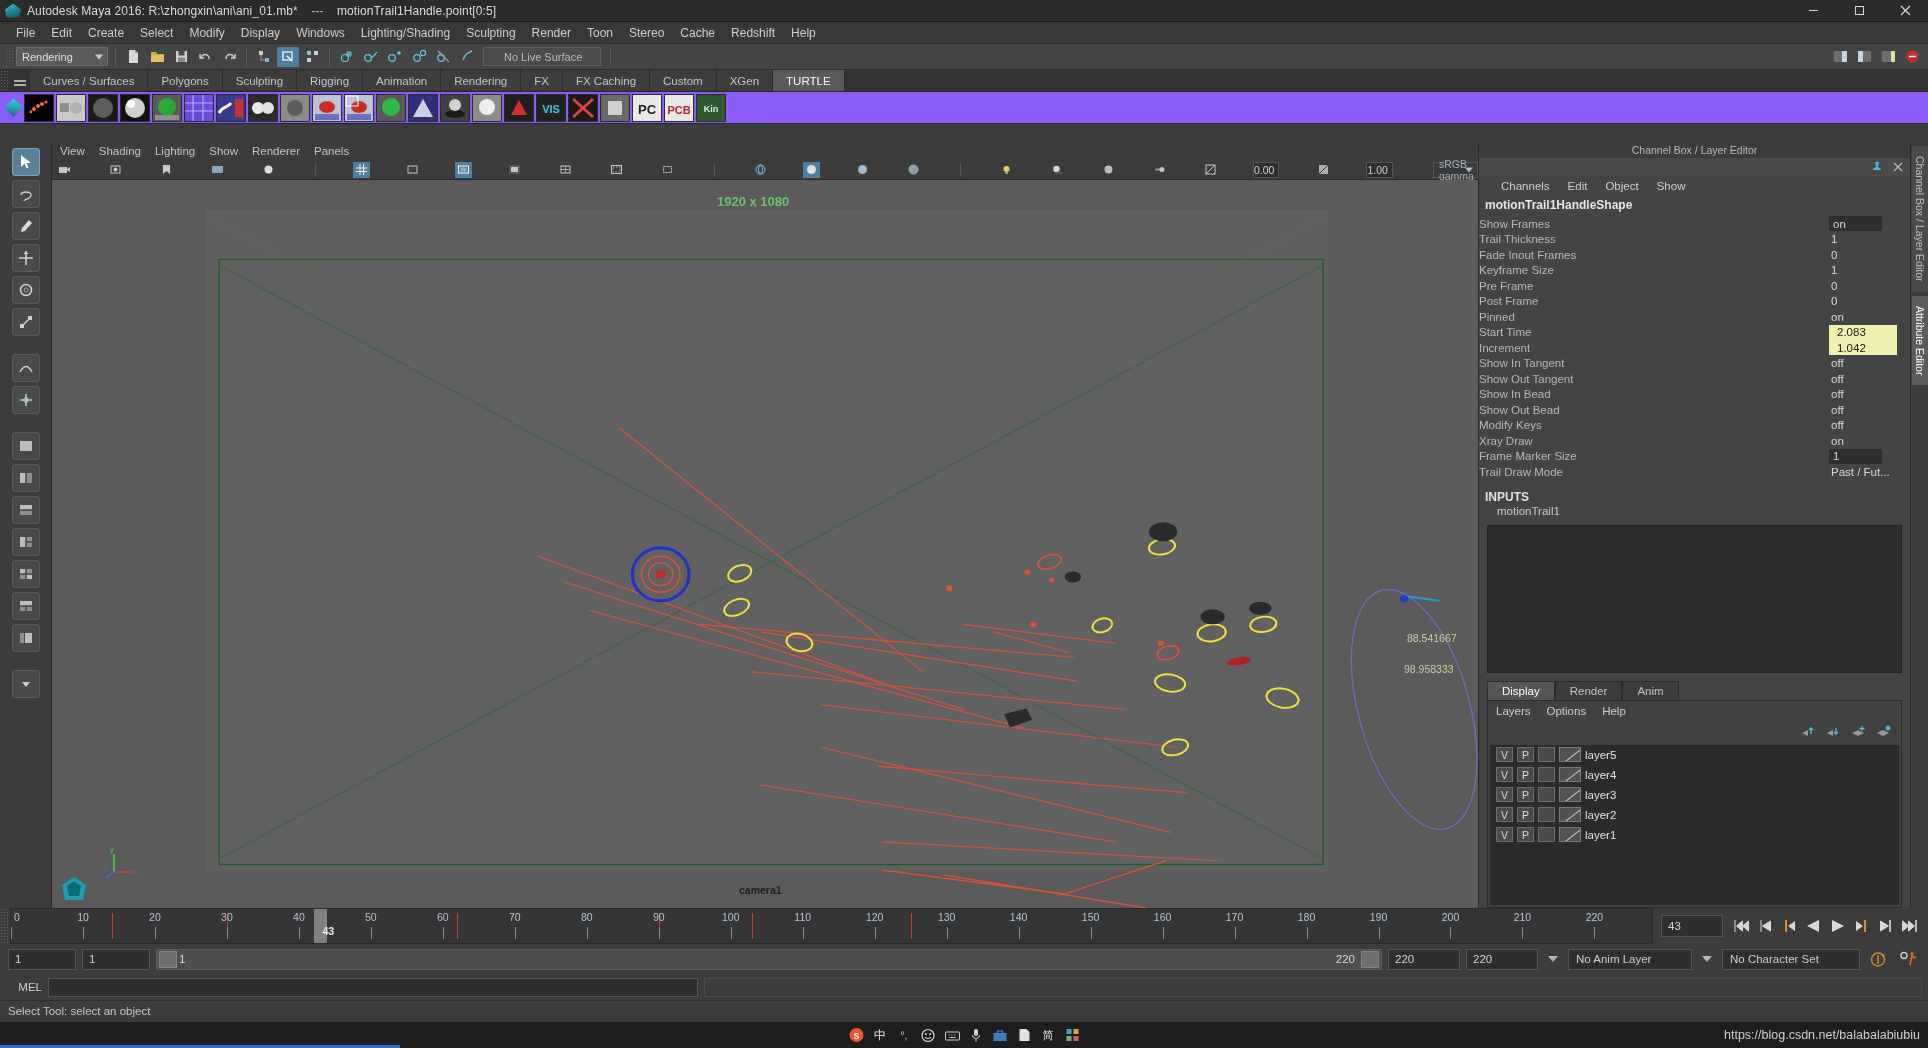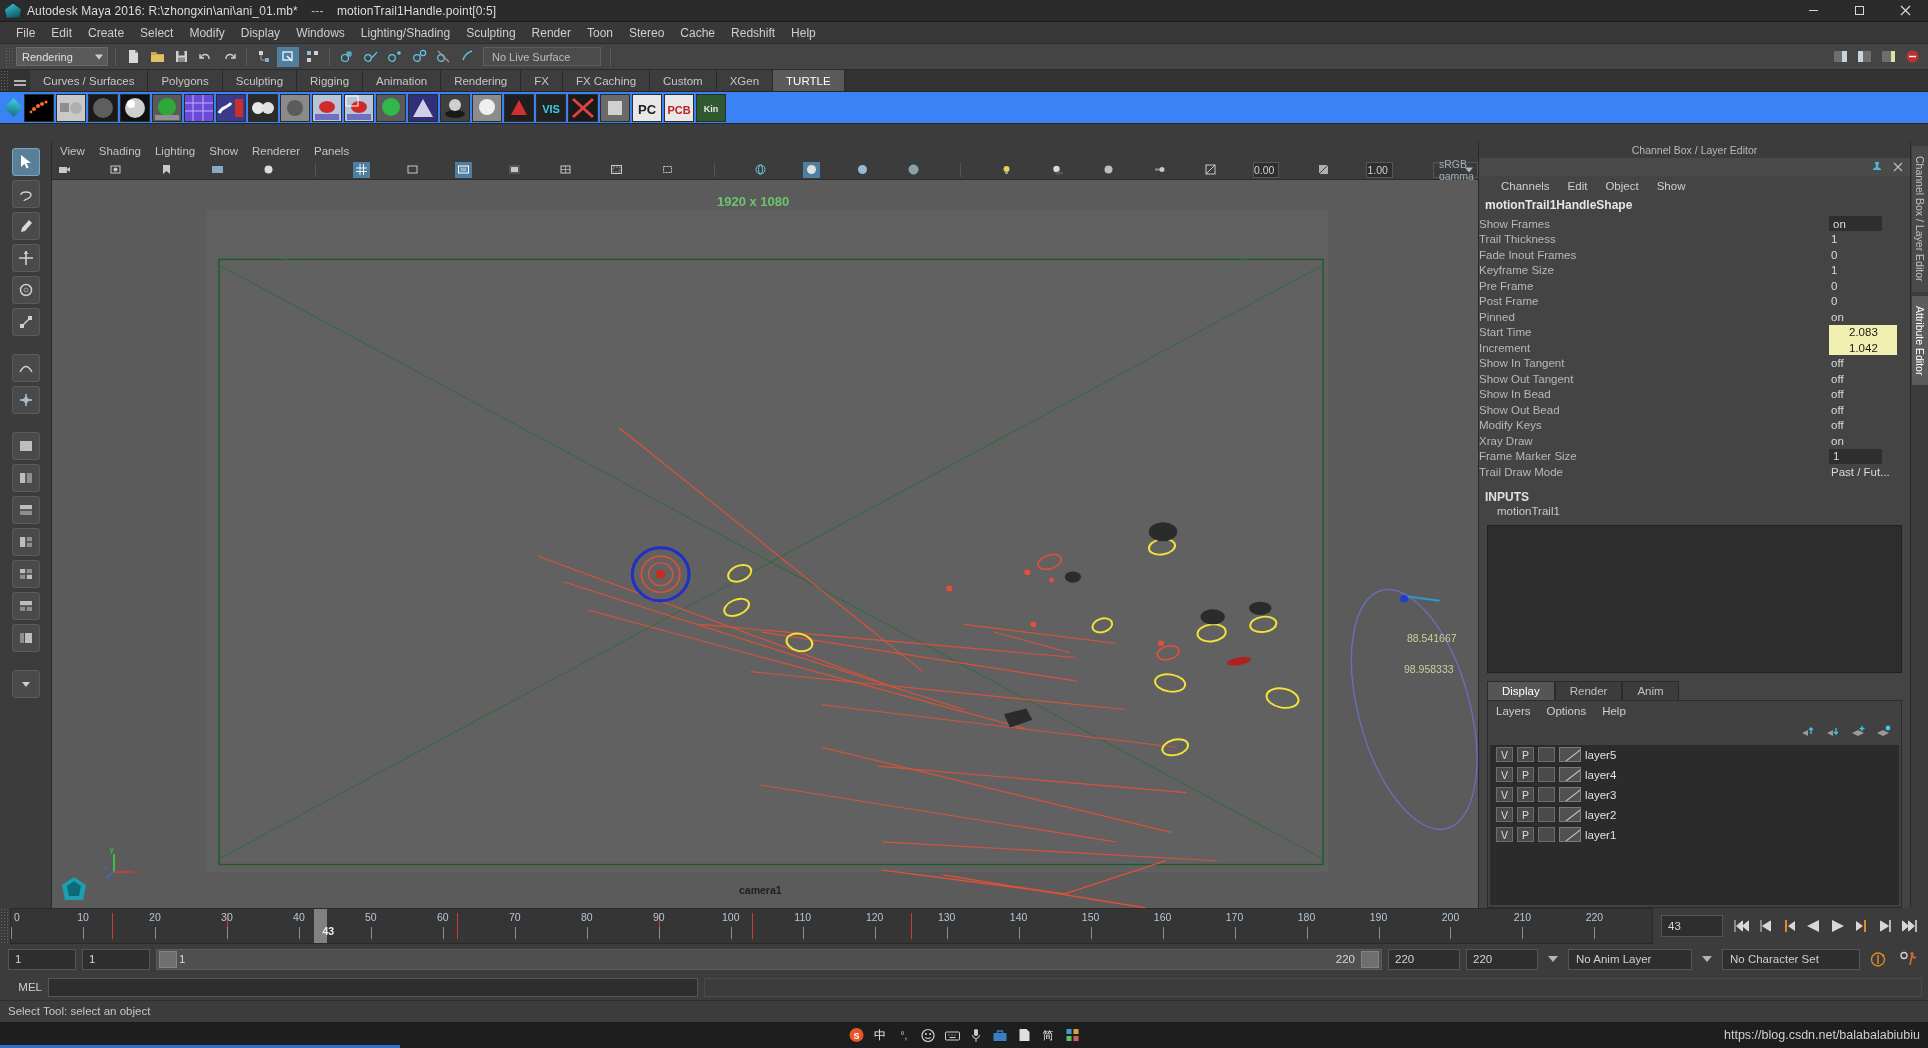--- a/index.html
+++ b/index.html
@@ -59,21 +59,21 @@
     border-top: 5px solid #cfcfcf;
   }
   .tb-sep { width: 1px; height: 18px; background: #5c5c5c; margin: 0 5px; flex:0 0 auto;}
   .tb-btn {
     width: 22px; height: 20px; display: flex; align-items: center; justify-content: center;
     flex: 0 0 auto; margin: 0 1px;
   }
   .tb-btn.on { background: #4e7fa0; }
   .live-surface {
     height: 19px; width: 118px; background: #4b4b4b; border: 1px solid #5e5e5e;
-    font-size: 11px; color: #bdbdbd; display: flex; align-items: center; padding-left: 8px;
+    font-size: 11px; color: #bdbdbd; display: flex; align-items: center; padding-left: 20px;
     margin: 0 4px;
   }
   .right-icons { margin-left: auto; display: flex; padding-right: 4px; }
 
   
   .shelf-tabs {
     height: 22px; background: #333; display: flex; align-items: stretch;
     border-bottom: 1px solid #262626;
   }
   .shelf-grip { width: 10px; background-image: radial-gradient(#666 40%, transparent 41%);
@@ -81,21 +81,21 @@
   .hamb { width: 20px; display:flex; align-items:center; justify-content:center; }
   .hamb i { display:block; width:12px; height:2px; background:#b0b0b0; box-shadow:0 4px 0 #b0b0b0;}
   .shelf-tab {
     font-size: 11.5px; color: #c6c6c6; padding: 0 13px; display: flex; align-items: center;
     border-right: 1px solid #2a2a2a; background: #3d3d3d; white-space: nowrap;
   }
   .shelf-tab.active { background: #5a5a5a; color: #fff; }
 
   
   .shelf-row {
-    height: 32px; background: #3b82f6; display: flex; align-items: center;
+    height: 32px; background: #8b5cf6; display: flex; align-items: center;
     border-bottom: 1px solid #262626; padding-left: 2px;
   }
   .shelf-ico {
     width: 30px; height: 28px; margin-right: 2px; flex: 0 0 auto;
     border: 1px solid #2b2b2b; background: #111; position: relative; overflow: hidden;
   }
   .shelf-lead { width: 22px; display:flex; align-items:center; justify-content:center;}
   .shelf-lead .cube { width:13px;height:13px;
     background:linear-gradient(145deg,#3fd0e0,#15707f); transform:rotate(45deg);}
 
@@ -157,21 +157,21 @@
   .cbox-menubar { height:20px; display:flex; align-items:center; padding-left:22px; }
   .cbox-menubar .cm { font-size:11.5px;color:#cfcfcf;margin-right:18px; }
   .cbox-node { font-size:12px; color:#e6e6e6; font-weight:bold; padding:2px 0 4px 6px;}
   .attrs { padding-left: 0; }
   .attr-row { display:flex; align-items:center; height:15.5px; font-size:11.5px; }
   .attr-name { flex: 0 0 350px; color:#b8b8b8; padding-right:7px; white-space:nowrap;}
   .attr-val { flex:1; color:#d9d9d9; padding-left:2px; white-space:nowrap;}
   .attr-val.boxed { background:#2e2e2e; height:15px; display:flex;align-items:center;
      padding-left:4px; margin-right:28px;}
   .attr-val.hl { background:#f2f0b0; color:#1a1a1a; height:15px; display:flex;align-items:center;
-     padding-left:20px; margin-right:13px;}
+     padding-left:8px; margin-right:13px;}
   .inputs-hdr{ font-size:12px;color:#e0e0e0;font-weight:bold;padding:10px 0 1px 6px;}
   .inputs-item{ font-size:11.5px;color:#c9c9c9;padding-left:18px;}
   .cbox-blank{ margin:8px 8px 0 8px; background:#2d2d2d; height:148px; border:1px solid #222;}
   .le-tabs{ display:flex; margin:8px 0 0 8px; }
   .le-tab{ font-size:11.5px; padding:3px 14px; background:#3c3c3c; color:#c0c0c0;
       border:1px solid #2b2b2b; border-bottom:none; }
   .le-tab.active{ background:#555; color:#fff;}
   .le-body{ margin:0 8px 0 8px; border:1px solid #2b2b2b; background:#414141; flex:1;
      display:flex; flex-direction:column;}
   .le-menu{ height:20px; display:flex;align-items:center;padding-left:8px;}

